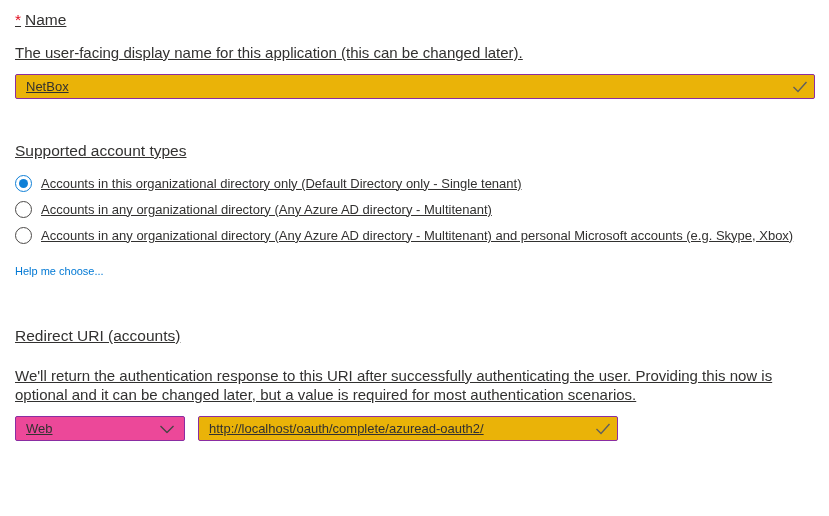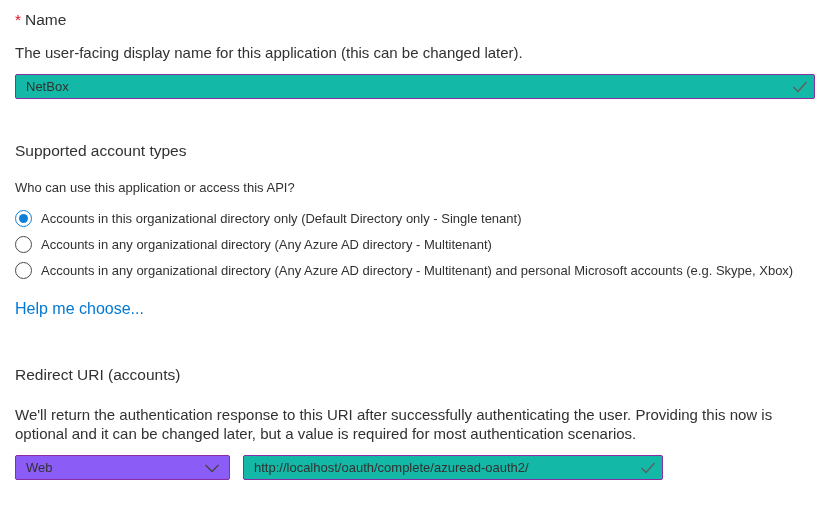--- a/index.html
+++ b/index.html
@@ -5,20 +5,21 @@
   html,body{margin:0;padding:0;background:#ffffff;}
   .page{
     position:relative;
     width:829px;height:516px;
     box-sizing:border-box;
     padding:0 14px 16px 15px;
     background:#fff;
     font-family:"Liberation Sans", sans-serif;
     color:#323130;
     overflow:hidden;
+    text-decoration:underline;
   }
   .section-heading{
     font-size:15.5px;
     font-weight:400;
     line-height:20px;
     color:#323130;
   }
   .h-name{margin-top:10px;}
   .h-account{margin-top:42px;}
   .h-redirect{margin-top:47px;}
@@ -29,21 +30,21 @@
     color:#323130;
   }
   .desc-name{margin-top:14px;}
   .desc-redirect{margin-top:20px;line-height:19px;max-width:806px;}
   .question{font-size:13px;line-height:17px;margin-top:18px;}
   .txt-input{
     box-sizing:border-box;
     height:25px;
     border:1.5px solid #8a2da2;
     border-radius:2px;
-    background:#14b8a6;
+    background:#eab308;
     font-family:"Liberation Sans", sans-serif;
     font-size:13px;
     color:#323130;
     padding:0 24px 0 10px;
     outline:none;
     display:block;
   }
   .input-wrap{position:relative;}
   .wrap-name{margin-top:13px;width:800px;}
   .check{
@@ -75,35 +76,35 @@
   .radio-row.selected .radio-dot{display:block;}
   .radio-label{
     margin-left:9px;
     font-size:13px;
     color:#323130;
     white-space:nowrap;
   }
   .help-link{
     display:inline-block;
     margin-top:17px;
-    font-size:16px;
+    font-size:11px;
     color:#0078d4;
     text-decoration:none;
     cursor:pointer;
   }
   .redirect-row{
     margin-top:12px;
     display:flex;align-items:flex-start;
   }
   .platform-select{
     box-sizing:border-box;
-    width:215px;height:25px;
+    width:170px;height:25px;
     border:1.5px solid #8a2da2;
     border-radius:2px;
-    background:#8b5cf6;
+    background:#ec4899;
     display:flex;align-items:center;
     padding:0 10px;
     font-size:13px;color:#323130;
     position:relative;
     cursor:pointer;
   }
   .select-chevron{position:absolute;right:9px;top:50%;transform:translateY(-50%);line-height:0;}
   .uri-wrap{margin-left:13px;width:420px;}
   .uri-input{width:420px;}
 </style>
@@ -121,21 +122,20 @@
     <input class="txt-input name-input" type="text" value="NetBox" style="">
     <span class="check">
       <svg width="16" height="13" viewBox="0 0 16 13">
           <path d="M1.5 6.5 L6 11 L14.5 1.5" fill="none" stroke="#5f5f5f" stroke-width="1.4"></path>
         </svg>
     </span>
   </div>
 
   
   <div class="section-heading h-account">Supported account types</div>
-  <div class="question">Who can use this application or access this API?</div>
 
   <div class="radio-group">
     <div class="radio-row selected">
       <span class="radio-circle">
           <span class="radio-dot"></span>
         </span>
       <span class="radio-label">Accounts in this organizational directory only (Default Directory only - Single tenant)</span>
     </div>
     <div class="radio-row">
       <span class="radio-circle"></span>

